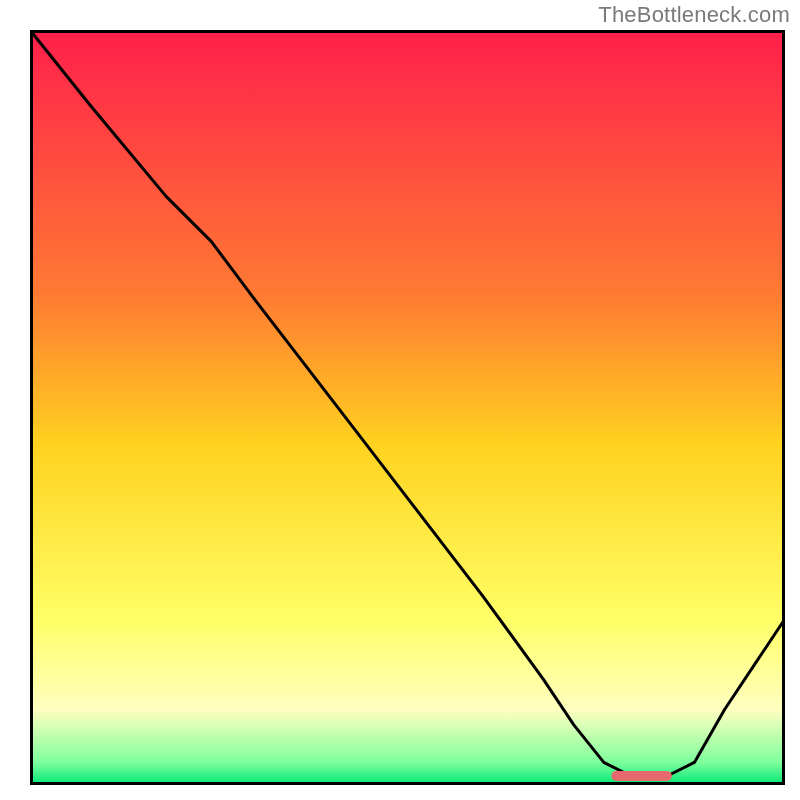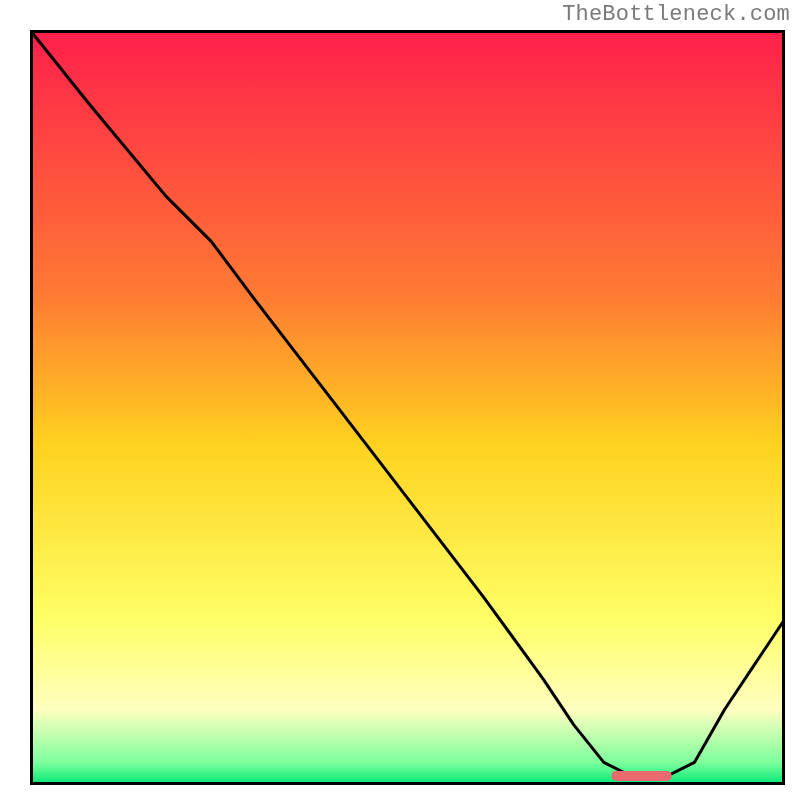--- a/index.html
+++ b/index.html
@@ -18,21 +18,20 @@
     height: 800px;
   }
   .watermark {
     position: absolute;
     top: 2px;
     right: 10px;
     font-size: 22px;
     color: #7a7a7a;
     font-weight: 500;
     letter-spacing: 0.2px;
-    font-family: Liberation Mono, monospace;
   }
   .plot {
     position: absolute;
     left: 30px;
     top: 30px;
     width: 755px;
     height: 755px;
   }
   
   .border {

